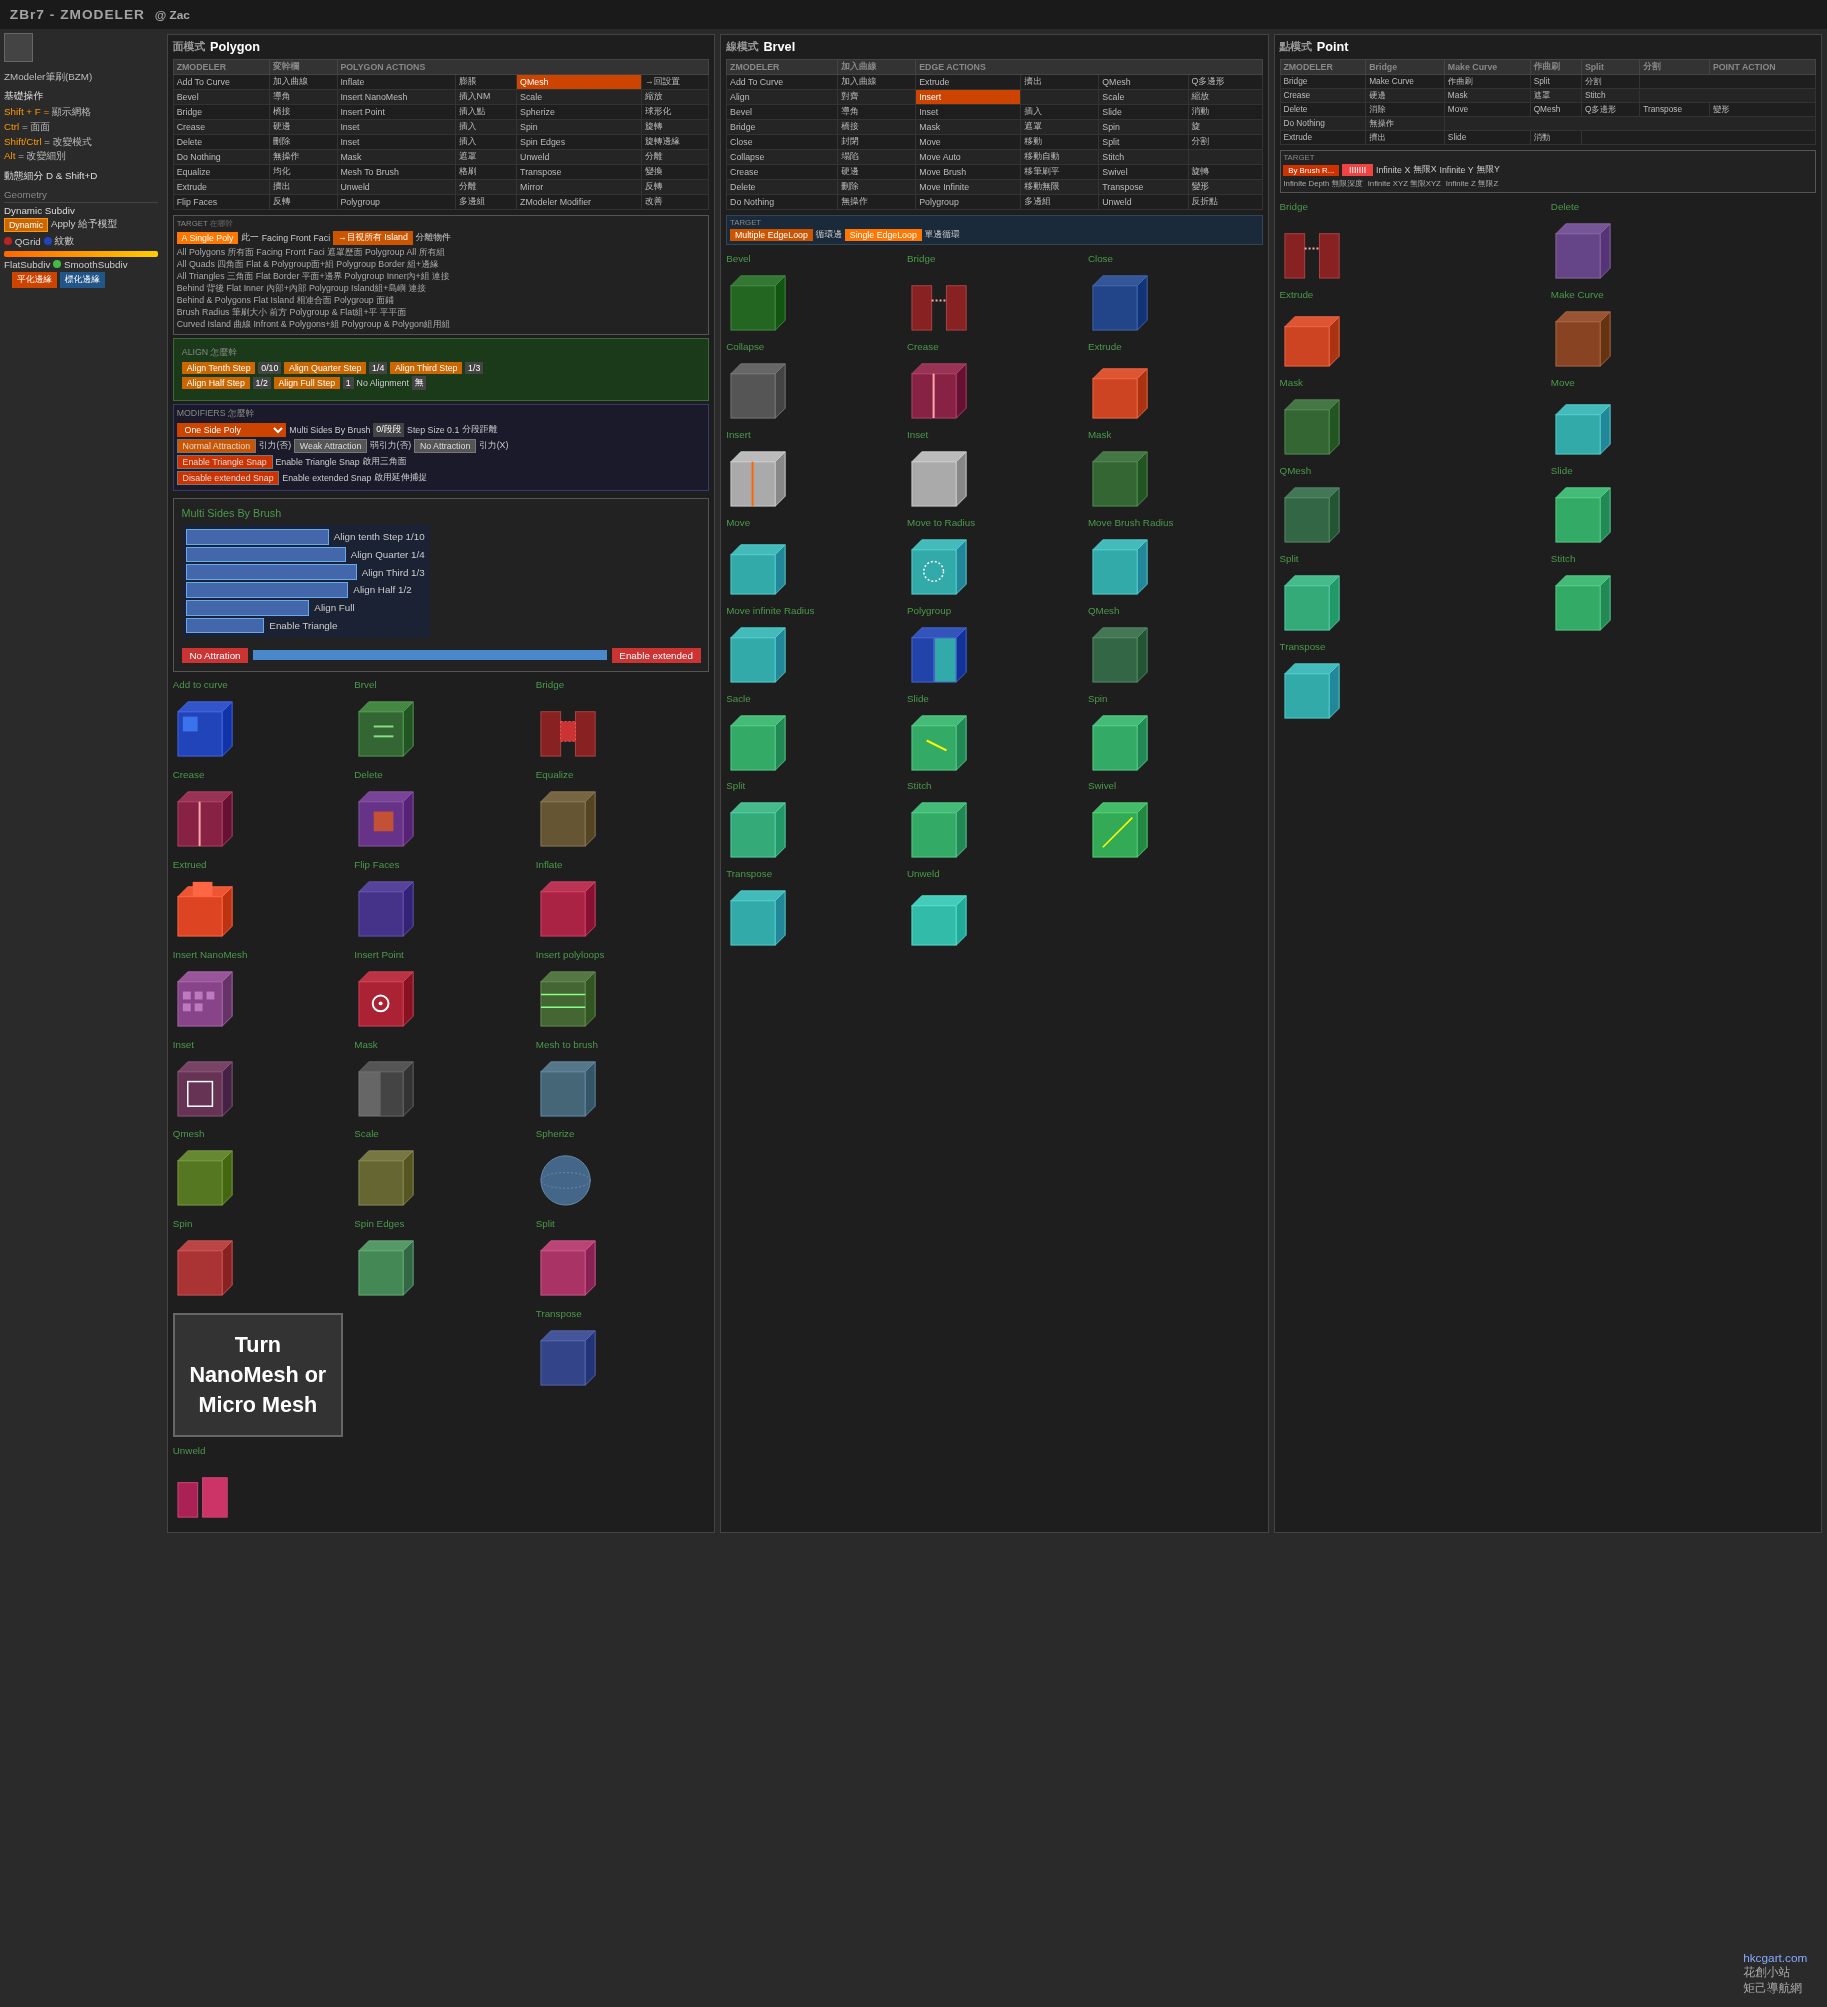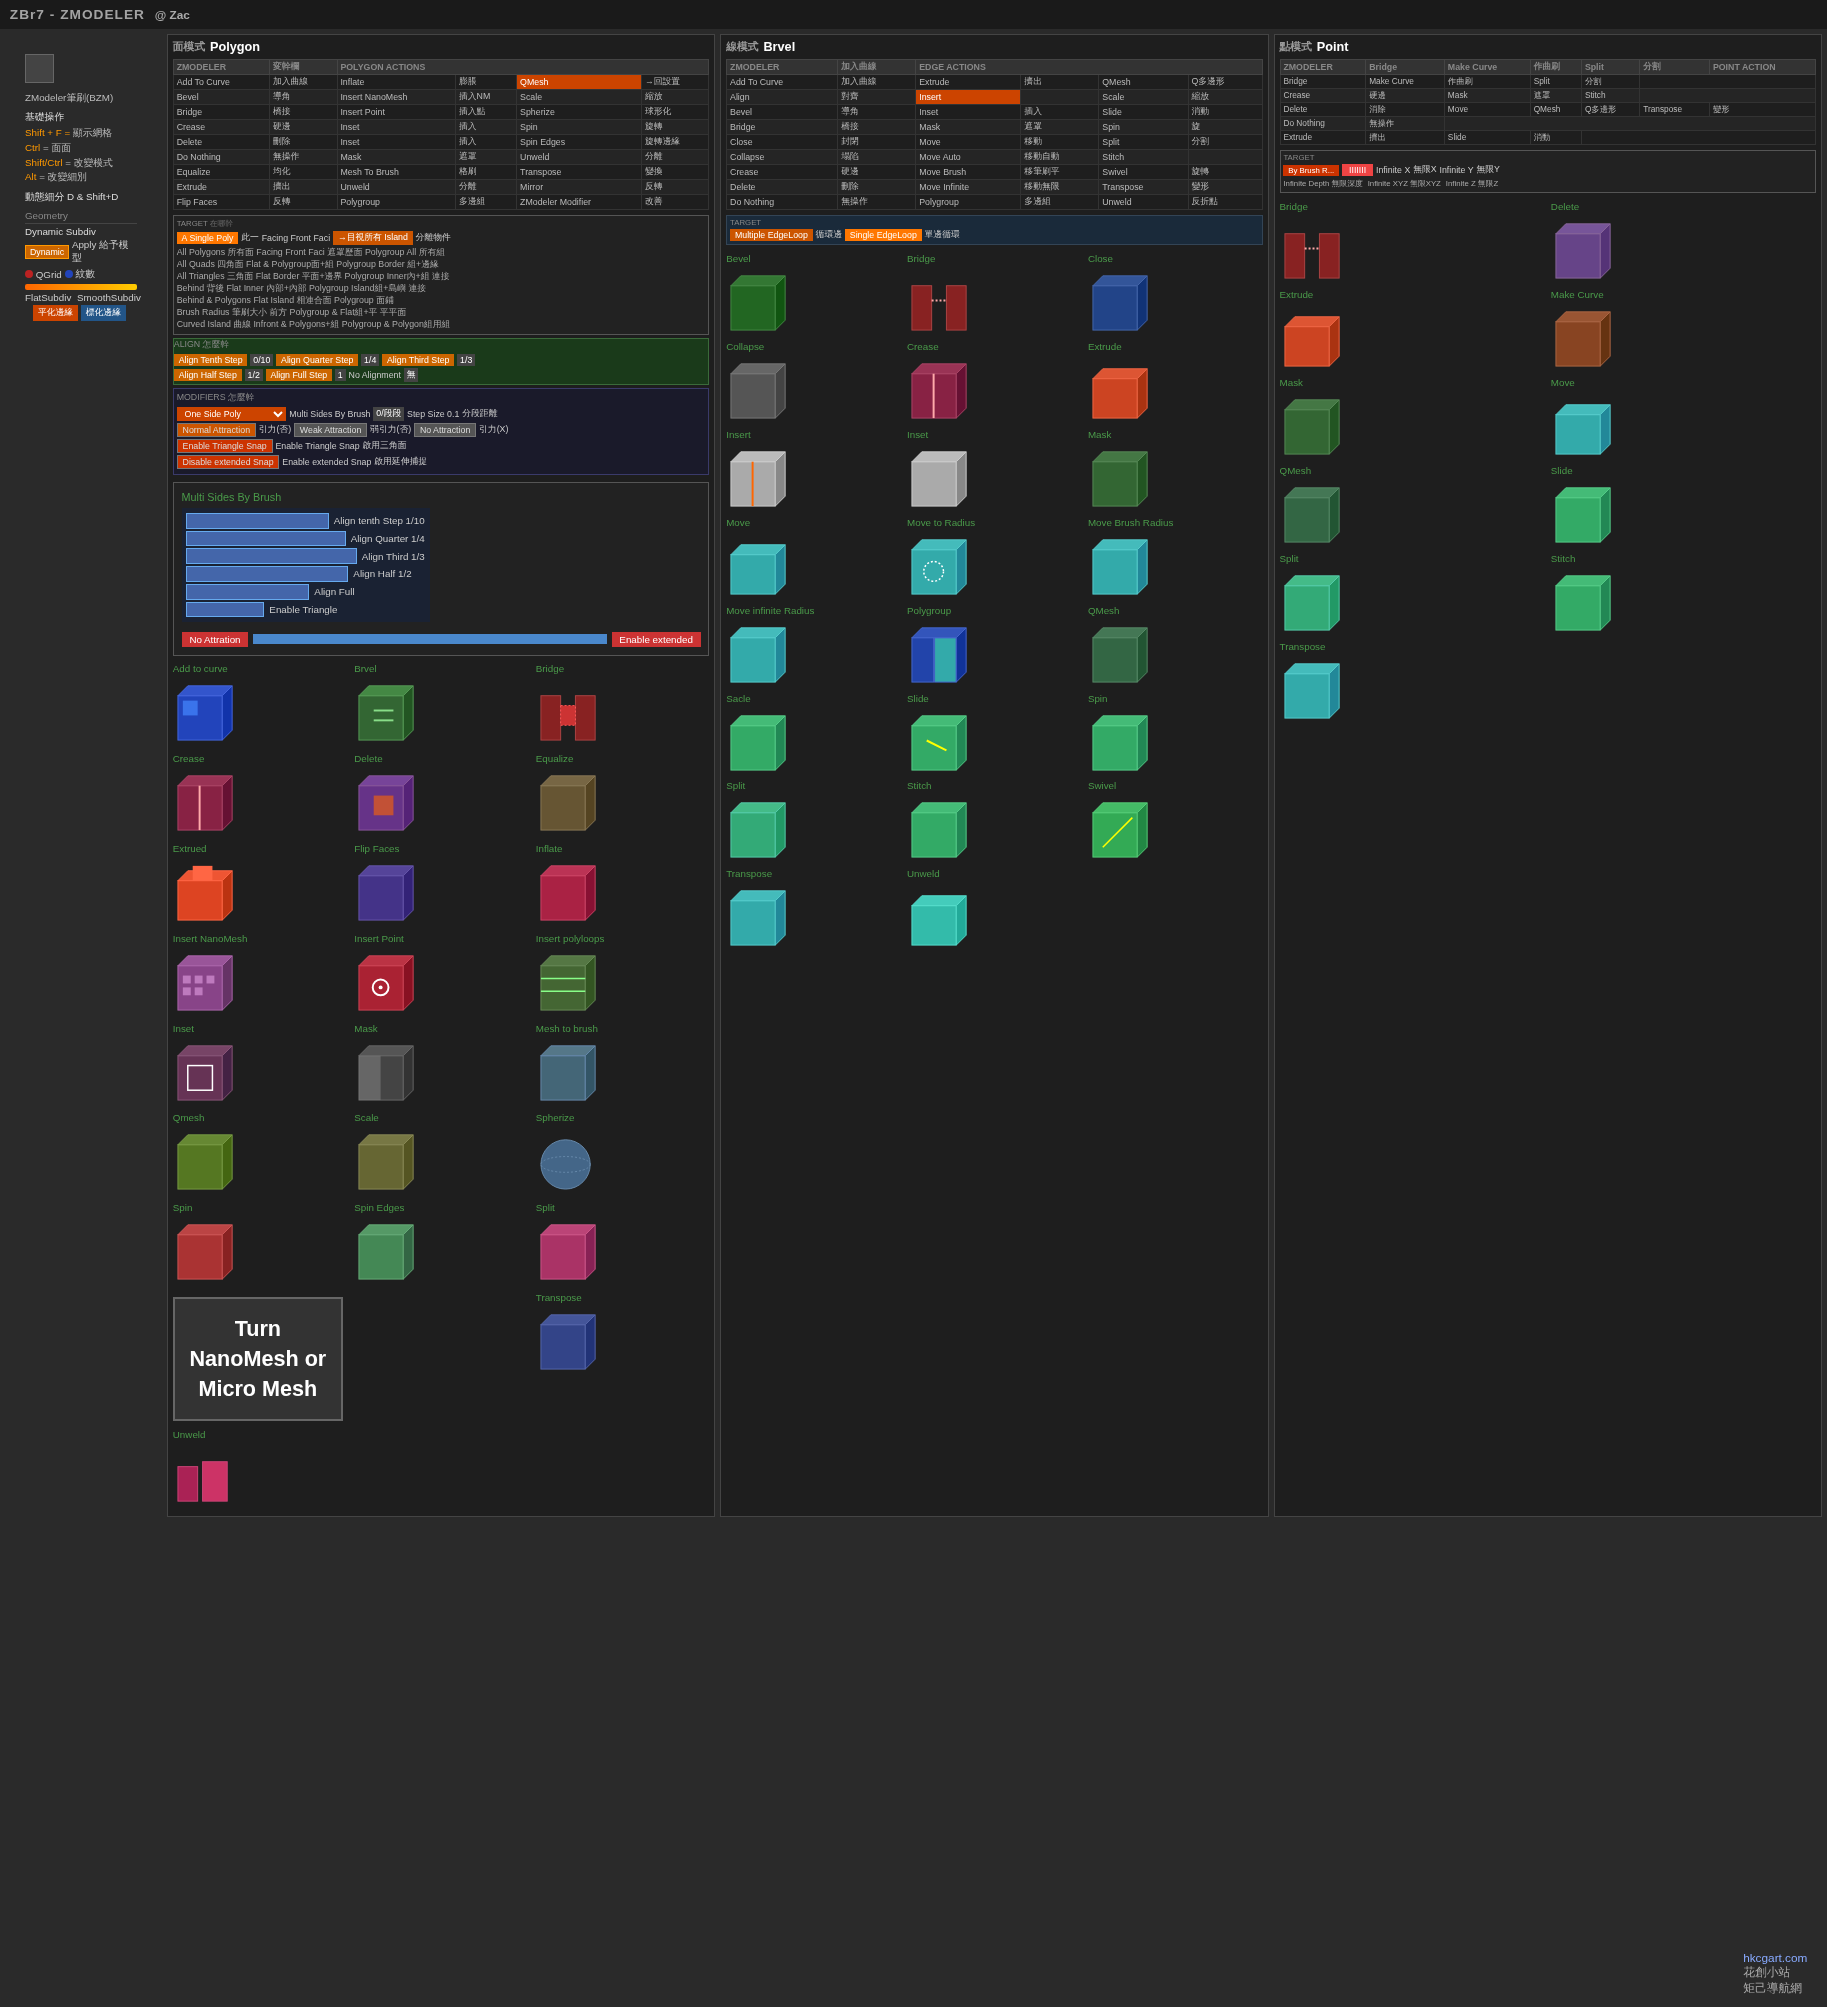--- a/index.html
+++ b/index.html
@@ -28,21 +28,21 @@
     .header .title { color: #a3a3a3; letter-spacing: 1px; }
     .header .user { color: #aaa; font-size: 11.8px; }
 
     
     .left-sidebar {
       position: absolute;
       top: 29px;
       left: 0;
       width: 162px;
       background: #2a2a2a;
-      padding: 25px;
+      padding: 4px;
       min-height: 1978px;
     }
 
     .sidebar-avatar {
       width: 29px; height: 29px;
       background: #444;
       border: 1px solid #666;
       margin-bottom: 7.8px;
     }
 
@@ -176,21 +176,21 @@
       font-size: 8.8px;
       border: none;
       cursor: pointer;
     }
     .target-btn.selected { background: #ff7700; }
 
     
     .align-section {
       background: #1a3a1a;
       border: 1px solid #3a6a3a;
-      padding: 0;
+      padding: 8px;
       margin: 2.9px 0;
       font-size: 8.8px;
     }
     .align-row { display: flex; gap: 2.9px; align-items: center; margin-bottom: 2px; }
     .align-btn { background: #cc6600; border: none; color: #fff; padding: 1px 4.9px; font-size: 8.8px; cursor: pointer; }
     .align-val { background: #444; color: #fff; padding: 1px 2.9px; font-size: 8.8px; }
 
     .modifiers-section {
       background: #1a1a2a;
       border: 1px solid #3a3a6a;

